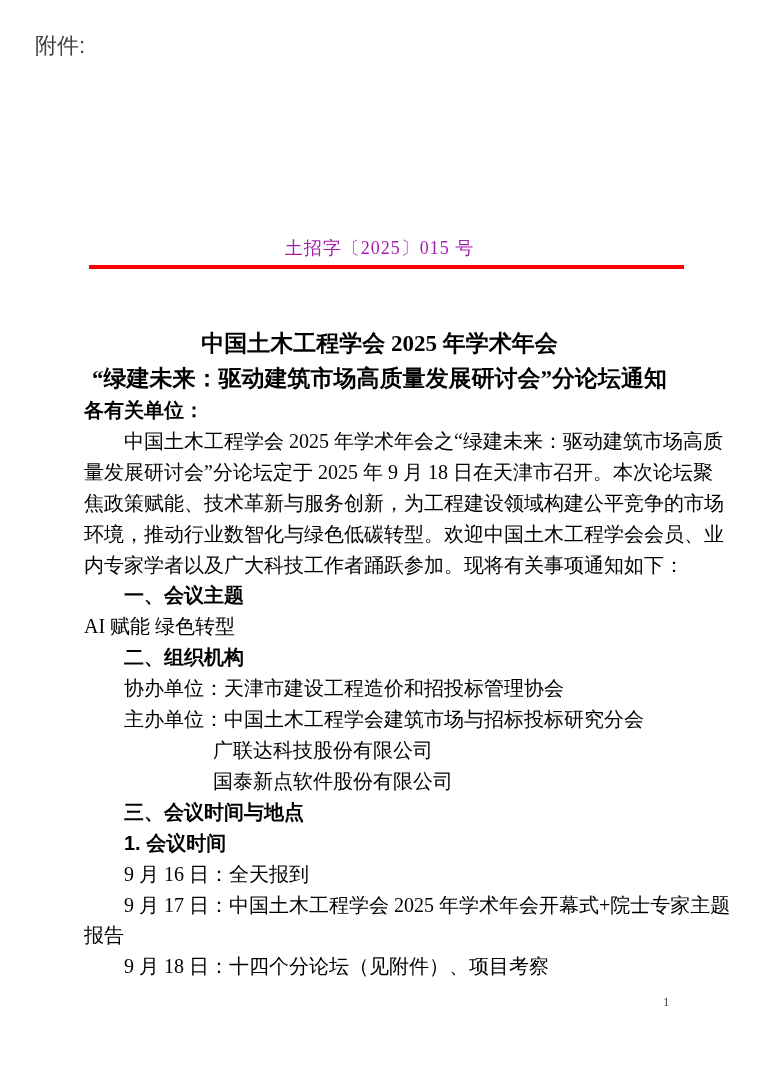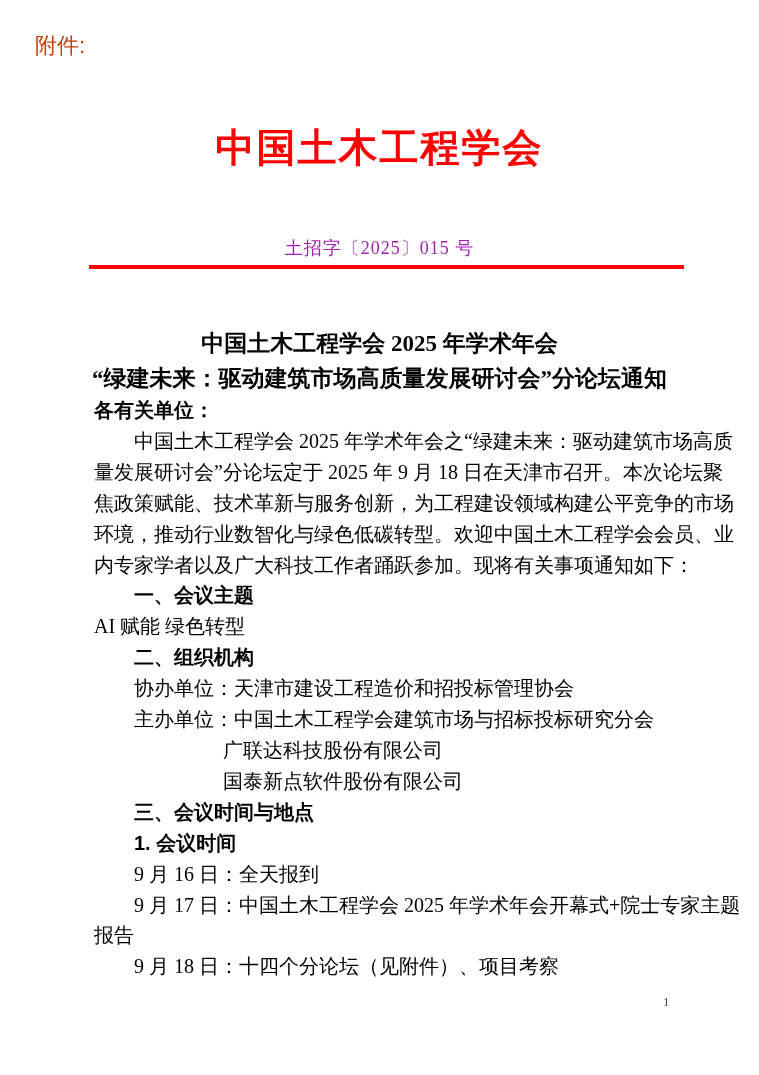--- a/index.html
+++ b/index.html
@@ -14,21 +14,21 @@
     background: #ffffff;
     color: #000000;
     font-family: "Liberation Serif", "DejaVu Serif", serif;
     overflow: hidden;
   }
   .attachment {
     position: absolute;
     left: 35px;
     top: 31px;
     font-size: 22px;
-    color: #c2410c;
+    color: #404040;
     font-family: "Liberation Sans", "DejaVu Sans", sans-serif;
   }
   .letterhead {
     position: absolute;
     left: 0;
     top: 123px;
     width: 100%;
     text-align: center;
   }
   .org-line {
@@ -70,21 +70,20 @@
     margin-top: 25px;
   }
   .body-block {
     position: absolute;
     left: 84px;
     top: 395px;
     width: 596px;
     font-size: 20px;
     line-height: 30.9px;
     color: #000000;
-    margin-left: 10px;
   }
   .line { white-space: nowrap; }
   .ind { padding-left: 40px; }
   .ind-org { padding-left: 129px; }
   .hd {
     font-weight: 700;
     font-family: "Liberation Sans", "DejaVu Sans", sans-serif;
   }
   .page-number {
     position: absolute;
@@ -96,21 +95,20 @@
 </style>
 </head>
 <body>
 
 <div class="page">
 
   <div class="attachment">附件:</div>
 
   <header>
     <div class="letterhead">
-      <div class="org-line" style="color: rgb(255, 0, 0);">中国土木工程学会</div>
     </div>
     <div class="doc-number">土招字〔2025〕015 号</div>
     <div class="red-rule" style="background: rgb(255, 0, 0);"></div>
   </header>
 
   <div class="notice-title">
     <div>中国土木工程学会 2025 年学术年会</div>
     <div>“绿建未来：驱动建筑市场高质量发展研讨会”分论坛通知</div>
   </div>
 

